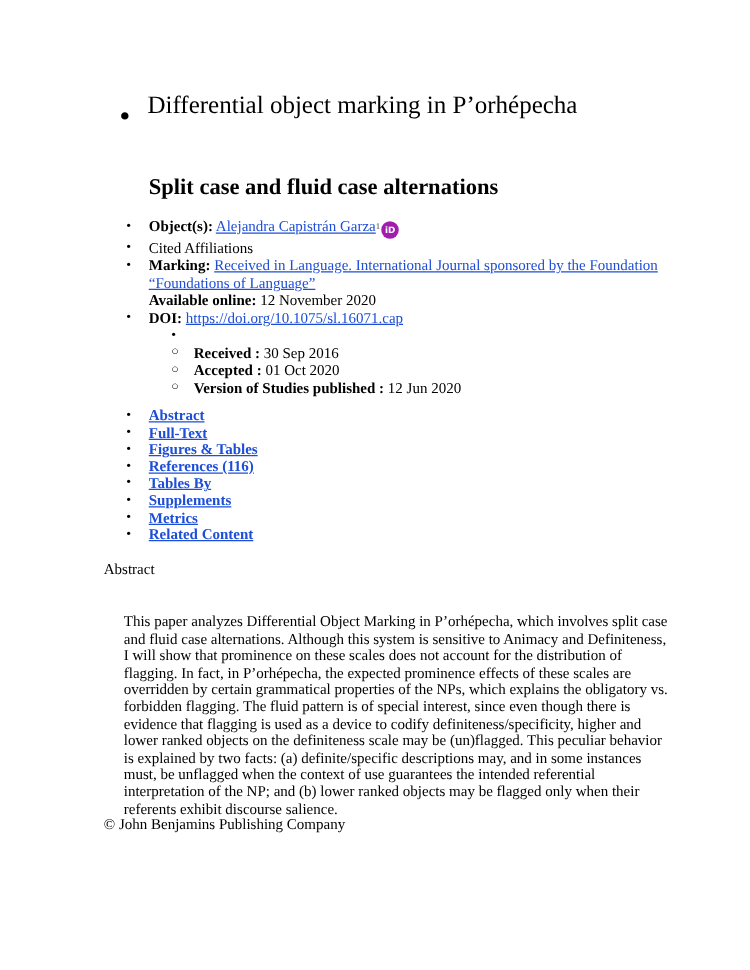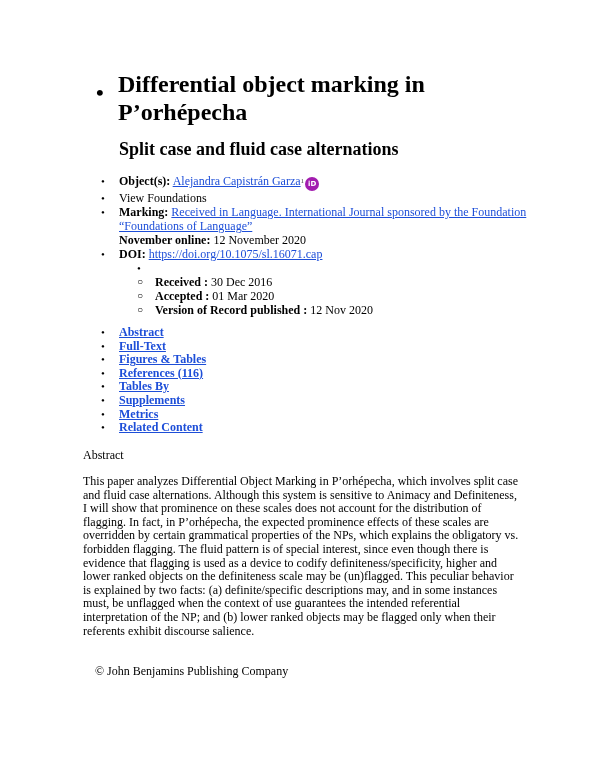--- a/index.html
+++ b/index.html
@@ -5,21 +5,21 @@
     html, body { margin: 0; padding: 0; background: #ffffff; }
     body {
       width: 600px; height: 776px; position: relative; overflow: hidden;
       font-family: "Liberation Serif", "DejaVu Serif", serif;
       color: #000;
     }
     a { color: #1d4ed8; text-decoration: underline; }
     .title-wrap { position: absolute; left: 96px; top: 70px; width: 420px; }
     .title-bullet { position: absolute; left: 0; top: 10px; font-size: 22px; font-weight: bold; }
     .title {
-      margin: 0 0 0 22px; font-size: 24px; font-weight: bold; line-height: 28px;
+      margin: 0 0 0 22px; font-size: 20px; font-weight: normal; line-height: 28px;
     }
     .subtitle {
       position: absolute; left: 119px; top: 138px; margin: 0;
       font-size: 18px; font-weight: bold; line-height: 22px; text-align: right;
     }
     ul.meta {
       position: absolute; left: 101px; top: 174px; margin: 0; padding: 0;
       list-style: none; font-size: 12px; line-height: 14px; width: 440px;
     }
     ul.meta > li { position: relative; padding-left: 18px; }
@@ -40,74 +40,74 @@
       position: absolute; left: 101px; top: 326px; margin: 0; padding: 0;
       list-style: none; font-size: 12px; line-height: 13.6px;
     }
     ul.nav li { position: relative; padding-left: 18px; }
     ul.nav a { font-weight: bold; }
     .abs-heading {
       position: absolute; left: 83px; top: 448px; margin: 0;
       font-size: 12px; line-height: 14px;
     }
     .abs-body {
-      position: absolute; left: 83px; top: 475px; width: 440px; margin: 0;
+      position: absolute; left: 83px; top: 475px; width: 440px; margin: 16px;
       font-size: 12px; line-height: 13.6px;
     }
     .copyright {
-      position: absolute; left: 83px; top: 652px; margin: 12px;
+      position: absolute; left: 83px; top: 652px; margin: 0;
       font-size: 12px; line-height: 14px;
     }
   </style>
 </head>
 <body>
 
 <div class="title-wrap">
   <span class="title-bullet">•</span>
   <h1 class="title">Differential object marking in P’orhépecha</h1>
 </div>
 <h2 class="subtitle">Split case and fluid case alternations</h2>
 
 <ul class="meta">
   <li>
     <span class="dot">•</span>
     <b>Object(s):</b>
     <a href="#">Alejandra Capistrán Garza</a><span class="sup">1</span><span class="orcid">iD</span>
   </li>
   <li>
     <span class="dot">•</span>
-    <span>View Foundations</span>
+    <span>Cited Affiliations</span>
   </li>
   <li>
     <span class="dot">•</span>
     <b>Marking:</b>
     <a href="#">Received in Language. International Journal sponsored by the Foundation “Foundations of Language”</a><br>
-    <b>November online:</b>
+    <b>Available online:</b>
     <span>12 November 2020</span>
   </li>
   <li>
     <span class="dot">•</span>
     <b>DOI:</b>
     <a href="#">https://doi.org/10.1075/sl.16071.cap</a>
     <ul class="sub">
       <li><span class="circ" style="font-size:11px">•</span>&nbsp;</li>
       <li>
         <span class="circ">○</span>
         <b>Received :</b>
-        <span>30 Dec 2016</span>
+        <span>30 Sep 2016</span>
       </li>
       <li>
         <span class="circ">○</span>
         <b>Accepted :</b>
-        <span>01 Mar 2020</span>
+        <span>01 Oct 2020</span>
       </li>
       <li>
         <span class="circ">○</span>
-        <b>Version of Record published :</b>
-        <span>12 Nov 2020</span>
+        <b>Version of Studies published :</b>
+        <span>12 Jun 2020</span>
       </li>
     </ul>
   </li>
 </ul>
 
 <ul class="nav">
   <li><span class="dot">•</span><a href="#">Abstract</a></li>
   <li><span class="dot">•</span><a href="#">Full-Text</a></li>
   <li><span class="dot">•</span><a href="#">Figures &amp; Tables</a></li>
   <li><span class="dot">•</span><a href="#">References (116)</a></li>

